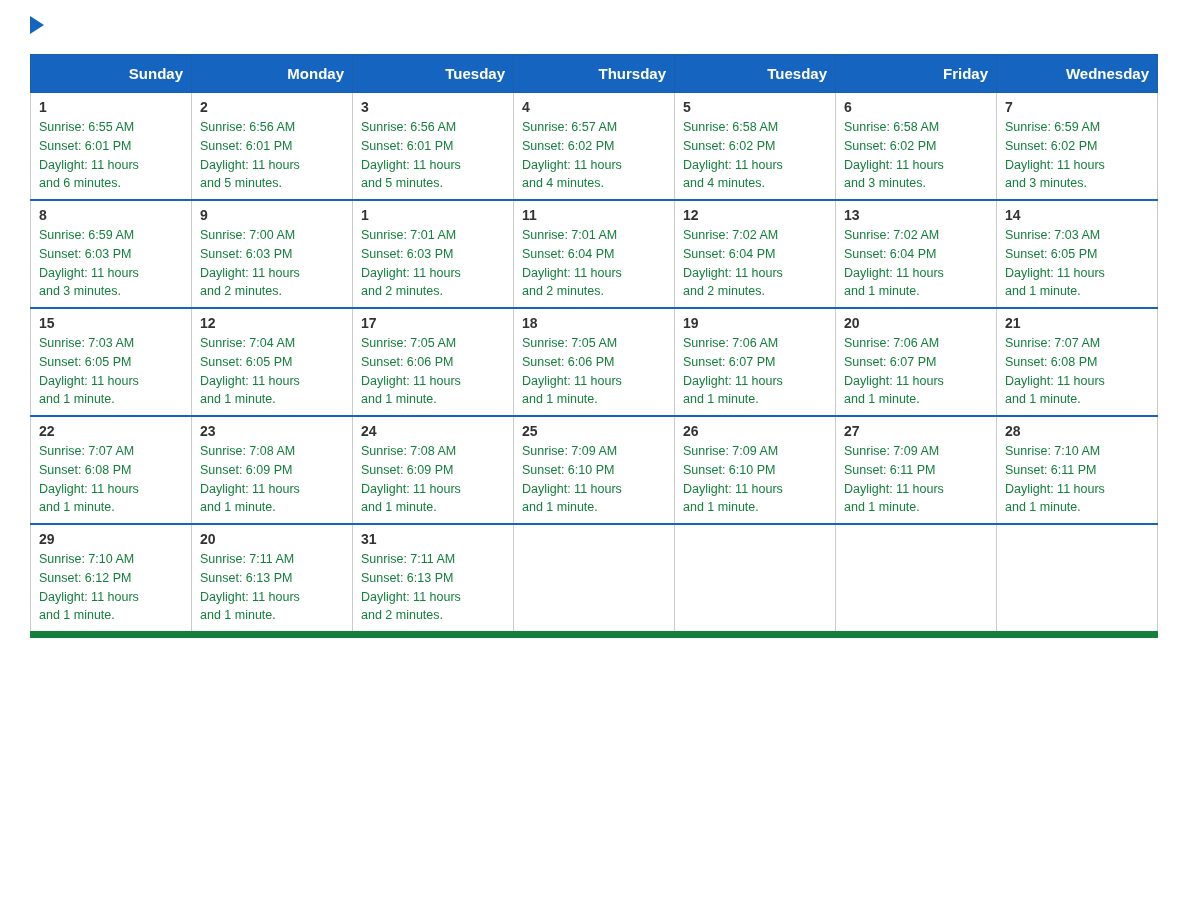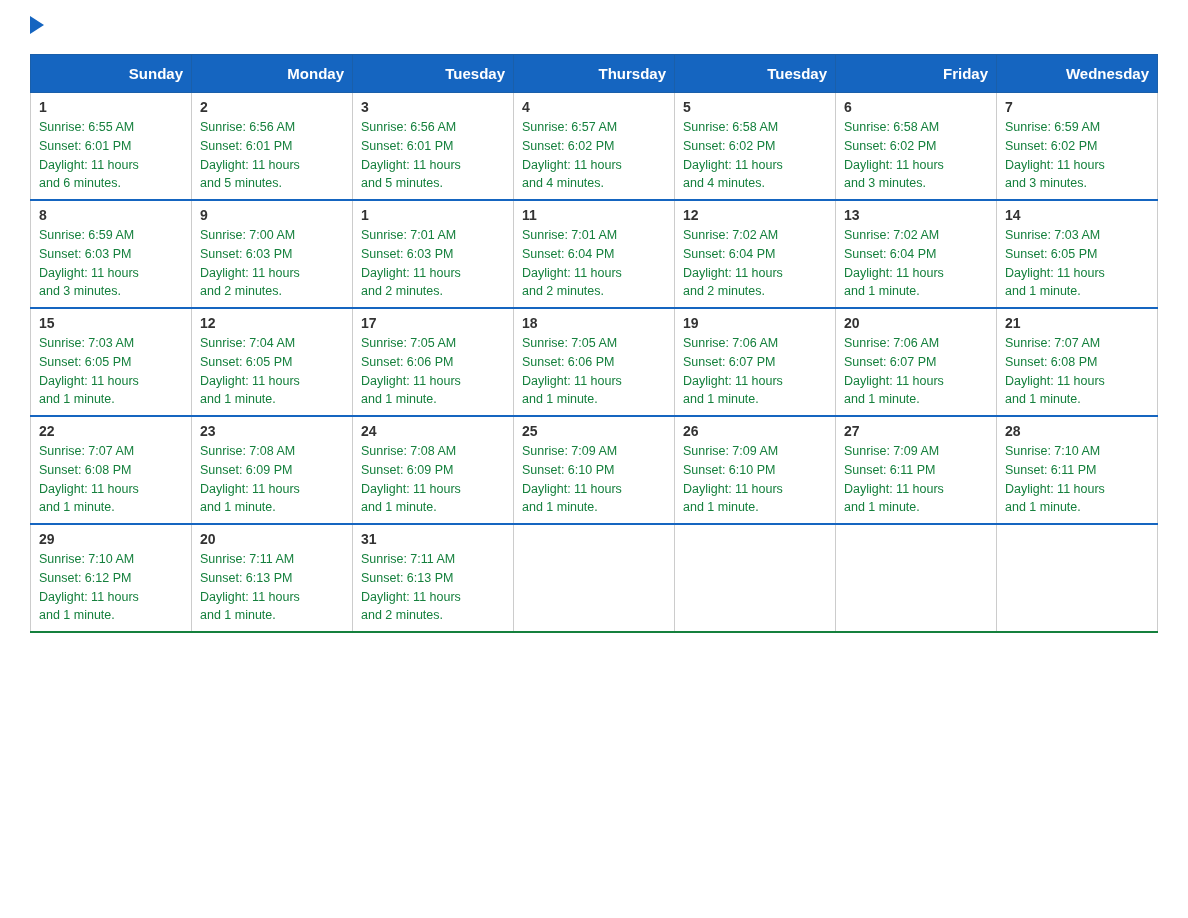--- a/index.html
+++ b/index.html
@@ -54,21 +54,21 @@
       border: 1px solid #ccc;
       font-size: 12.5px;
       color: #333;
       width: calc(100% / 7);
       min-height: 90px;
     }
     .calendar-table tr td {
       border-bottom: 2px solid #1565c0;
     }
     .calendar-table tr:last-child td {
-      border-bottom: 2px solid #15803d;
+      border-bottom: 7px solid #15803d;
       border-radius: 8px;
     }
     .day-number {
       font-size: 14px;
       font-weight: bold;
       display: block;
       margin-bottom: 3px;
     }
     .day-info {
       font-size: 12.5px;

